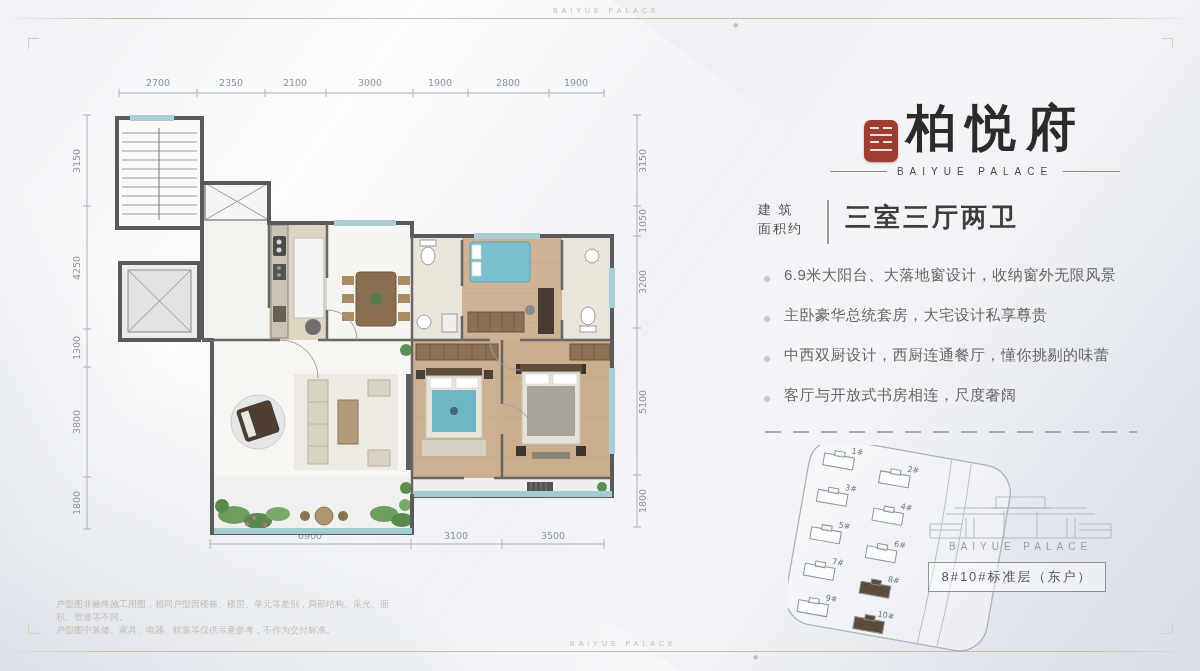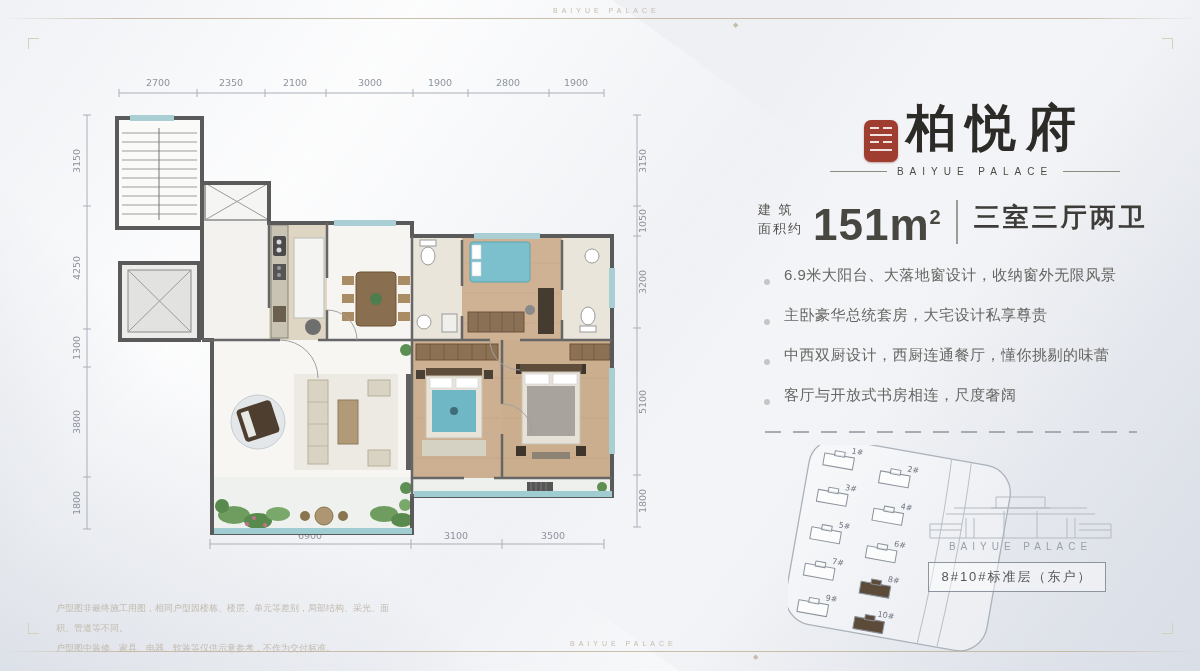--- a/index.html
+++ b/index.html
@@ -43,31 +43,31 @@
   .brand-sub .txt{font-size:10px;letter-spacing:6px;color:#4c4a44;white-space:nowrap;}
   
   .area-row{left:758px;top:200px;width:410px;display:flex;}
   .area-label{font-size:13px;color:#55534e;line-height:19px;letter-spacing:2px;margin-right:10px;}
   .area-value{font-size:44px;font-weight:700;color:#474641;letter-spacing:1px;}
   .area-value sup{font-size:20px;}
   .area-div{width:2px;height:44px;background:#9b9b98;margin:0 16px 0 14px;}
   .area-layout{font-size:26px;color:#3d3c38;letter-spacing:3px;font-weight:700;}
   
   .features{left:762px;top:266px;width:410px;}
-  .feature{display:flex;align-items:flex-end;margin-bottom:21px;}
+  .feature{display:flex;align-items:center;margin-bottom:21px;}
   .feature .dot{width:6px;height:6px;border-radius:50%;background:#c6c6c6;margin:6px 14px 0 2px;flex:0 0 auto;}
   .feature .txt{font-size:15px;color:#666662;letter-spacing:.5px;}
   .dashes{left:765px;top:431px;width:372px;height:2px;
     background:repeating-linear-gradient(90deg,#a7acb4 0 16px,transparent 16px 28px);}
   
   .elev-caption{left:918px;top:541px;width:205px;text-align:center;font-size:10px;letter-spacing:5px;color:#99a1ab;}
   .unit-box{left:928px;top:562px;width:168px;text-align:center;border:1px solid #8e949e;
     padding:5px 4px;font-size:13px;letter-spacing:2px;color:#54555a;background:rgba(255,255,255,.45);}
   
-  .disclaimer{left:56px;top:598px;width:340px;font-size:9px;line-height:20px;color:#c2bbb0;}
+  .disclaimer{left:56px;top:598px;width:340px;font-size:9px;line-height:13px;color:#c2bbb0;}
   svg text{font-family:"DejaVu Sans","Liberation Sans",sans-serif;}
 </style>
 </head>
 <body>
 
 <div id="app">
   <div class="band band-a"></div>
   <div class="band band-b"></div>
   <div class="band shade-bl"></div>
   <div class="band shade-r"></div>
@@ -296,21 +296,20 @@
       <span class="txt">BAIYUE PALACE</span>
       <span class="ln"></span>
     </div>
   </div>
 
   <div class="z area-row">
     <div class="area-label">
       <div>建 筑</div>
       <div>面积约</div>
     </div>
-    <div class="area-value"><span>151m</span><sup>2</sup></div>
     <div class="area-div"></div>
     <div class="area-layout">三室三厅两卫</div>
   </div>
 
   <div class="z features">
     <div class="feature">
       <span class="dot"></span>
       <span class="txt">6.9米大阳台、大落地窗设计，收纳窗外无限风景</span>
     </div>
     <div class="feature">

